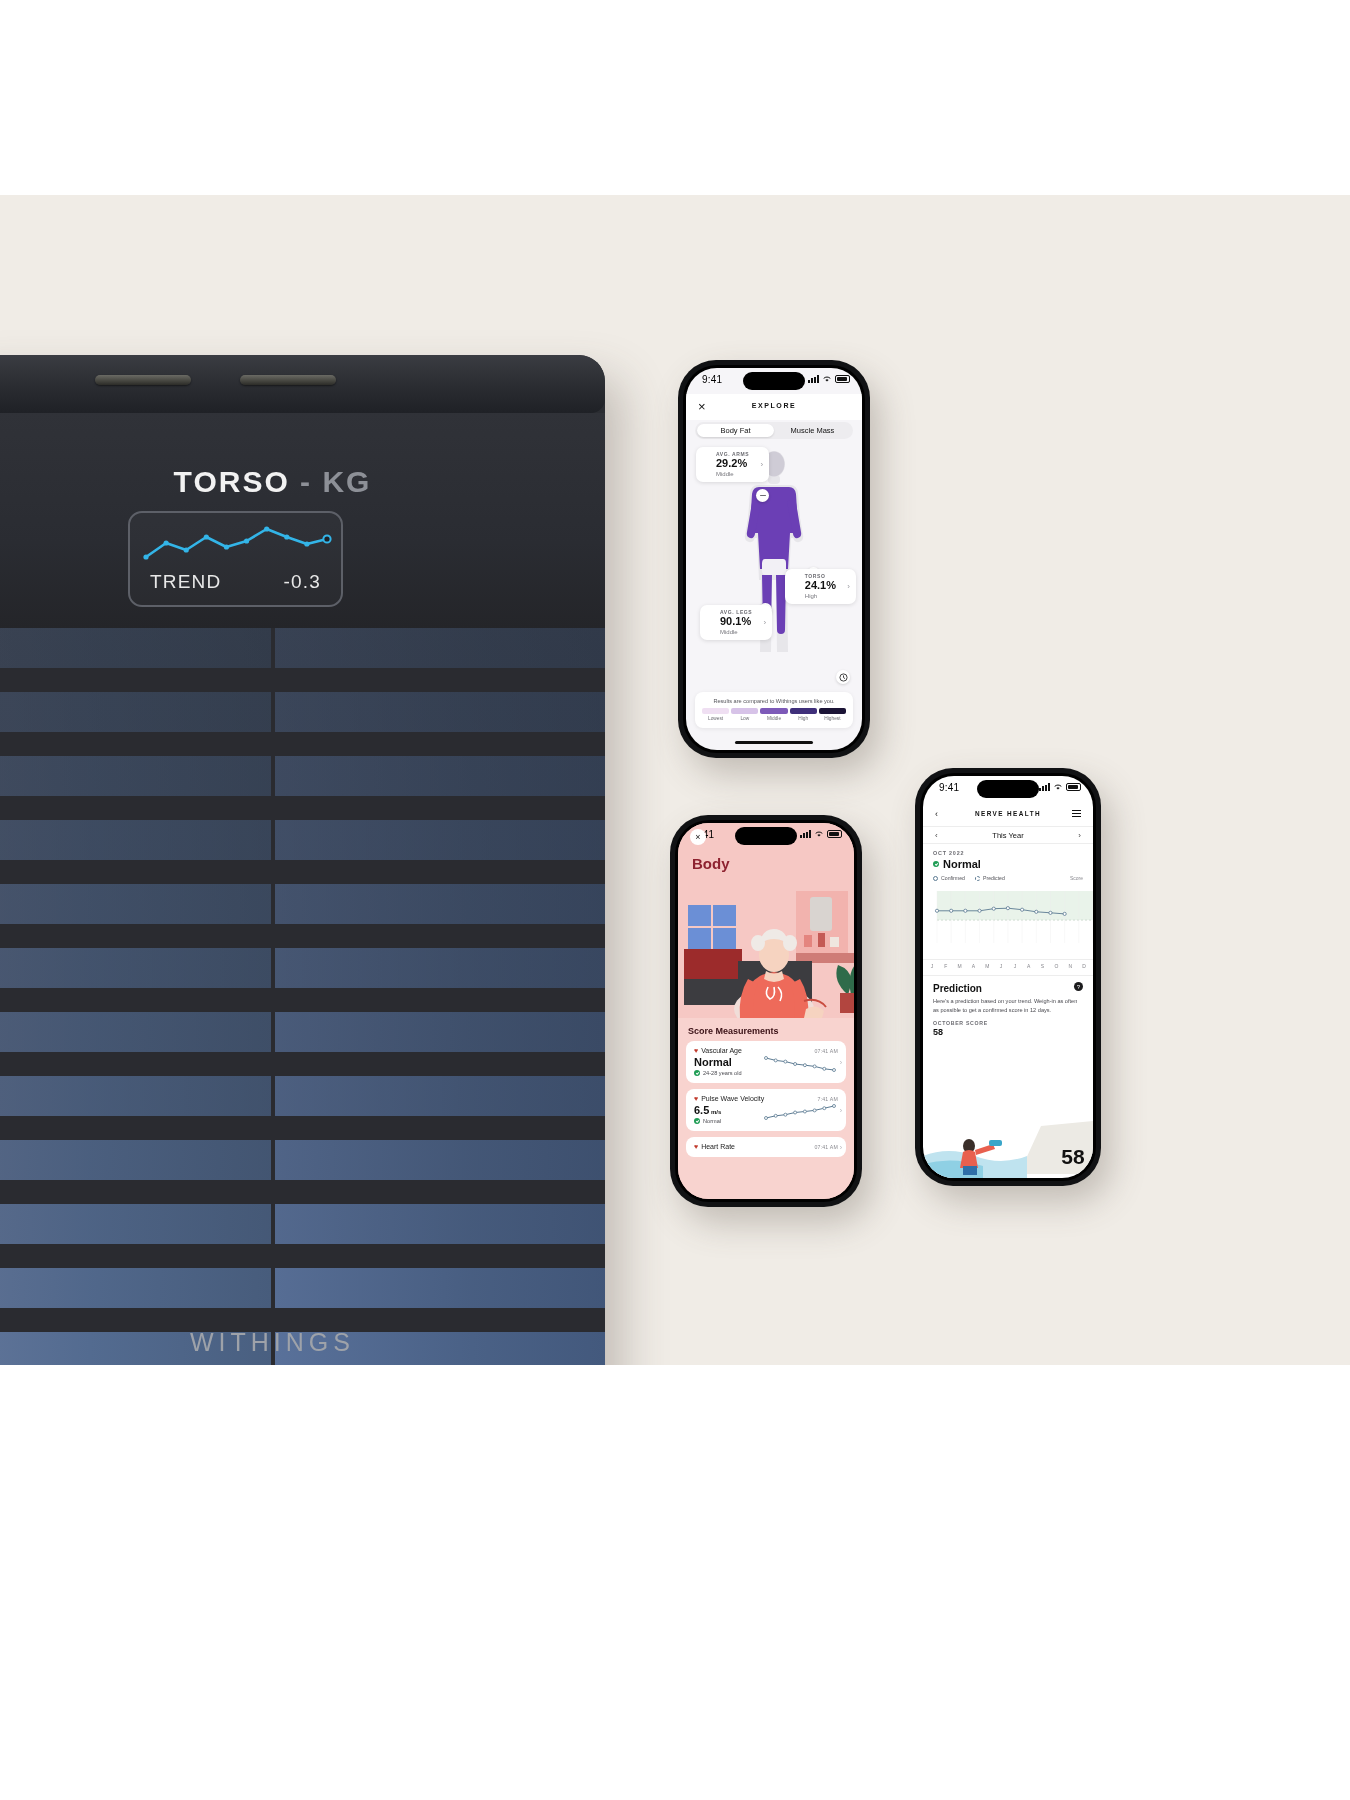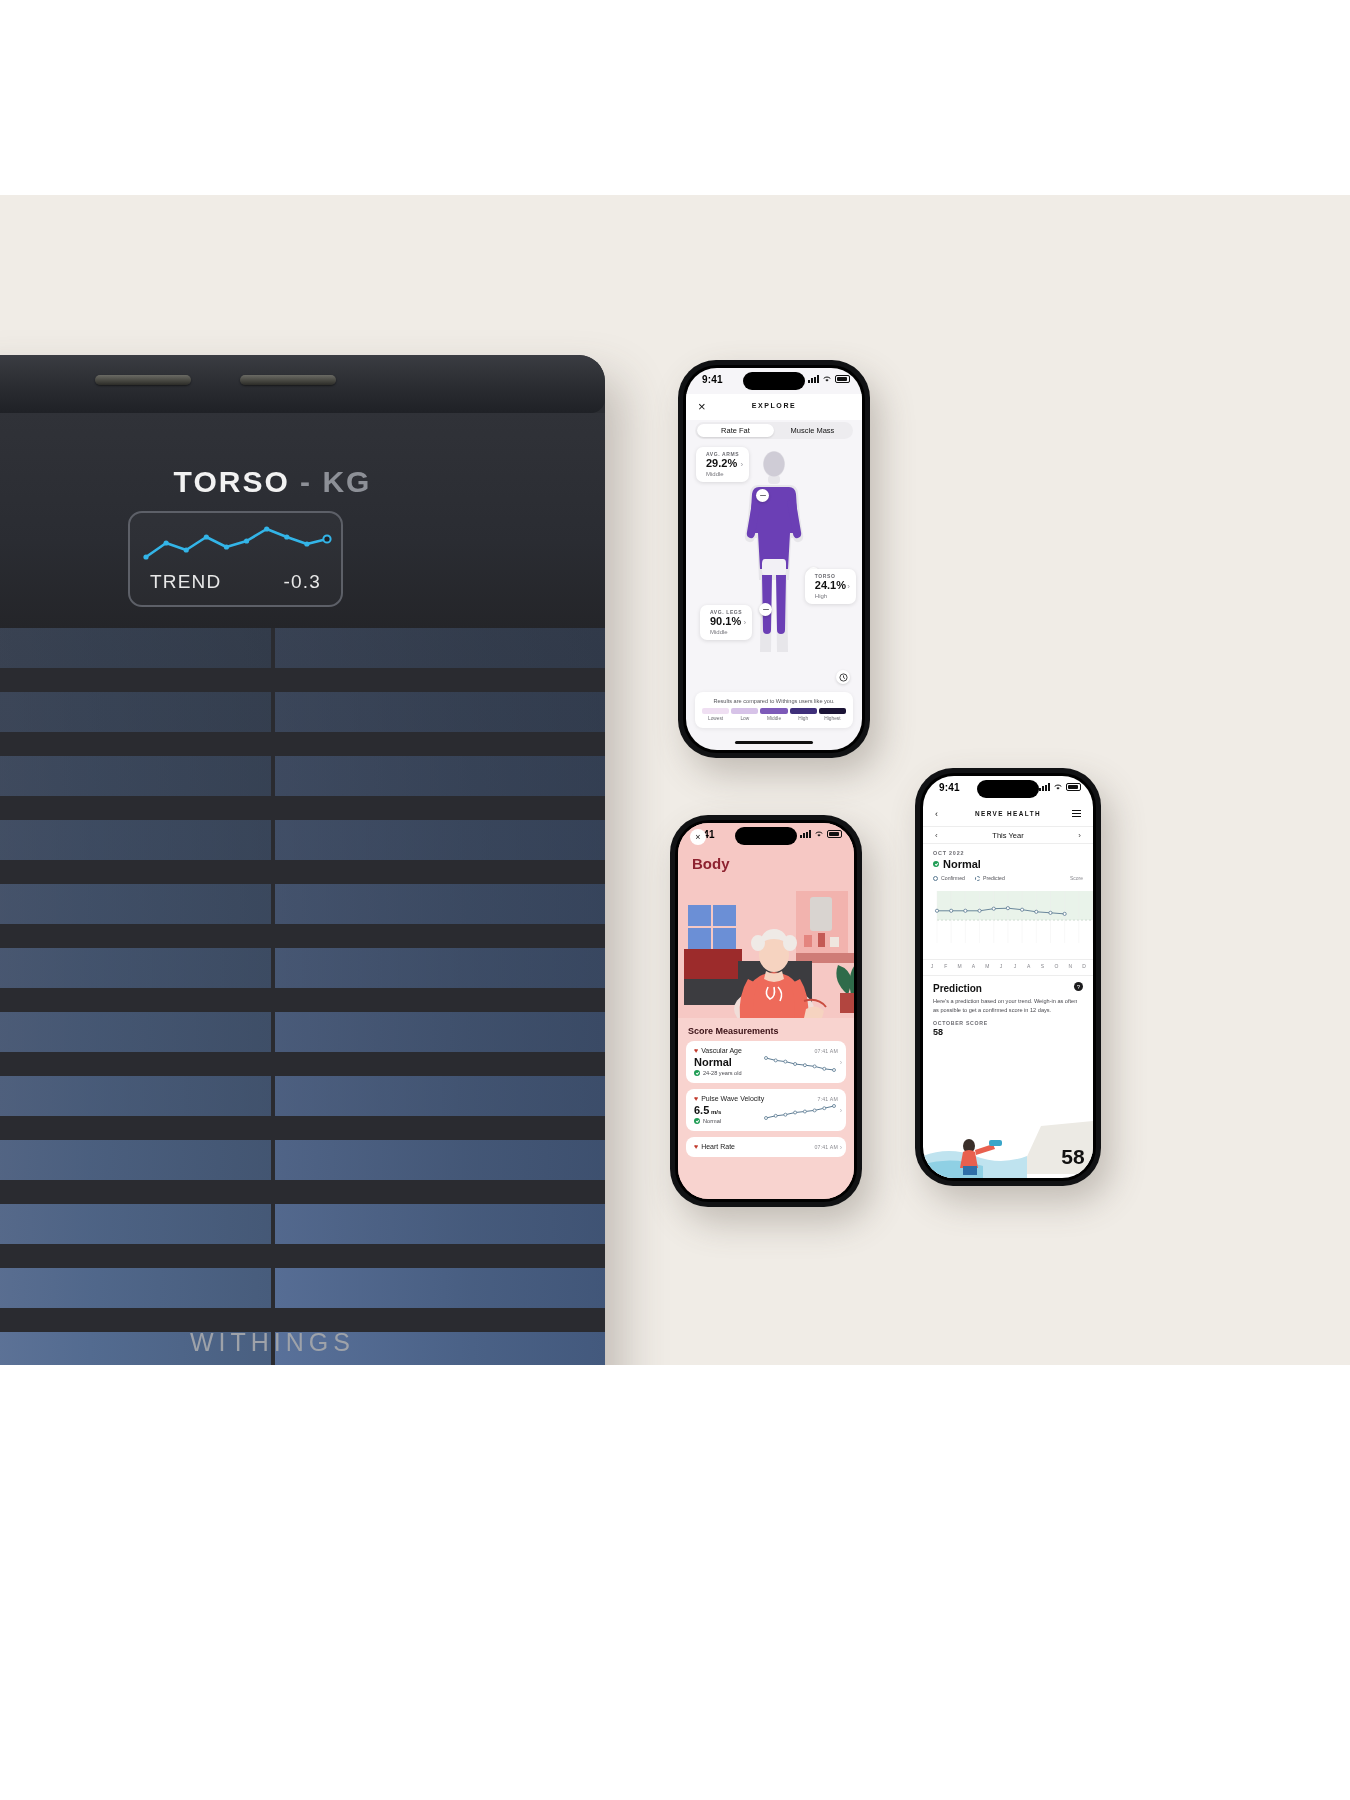--- a/index.html
+++ b/index.html
@@ -112,21 +112,21 @@
     border-radius: 31px;
     overflow: hidden;
     position: relative;
   }
   .statusbar {
     height: 26px; position: relative;
     display: flex; align-items: center;
   }
   .sb-time {
     position: absolute; left: 16px; top: 6px;
-    font-size: 10px; font-weight: 700; letter-spacing: .2px;
+    font-size: 10px; font-weight: 400; letter-spacing: .2px;
   }
   .island {
     position: absolute; left: 50%; transform: translateX(-50%); top: 4px;
     width: 62px; height: 18px; border-radius: 10px; background: #000;
   }
   .sb-right {
     position: absolute; right: 12px; top: 7px;
     display: flex; gap: 3px; align-items: center;
   }
   .bars { display:flex; align-items:flex-end; gap:1px; height: 8px; }
@@ -151,21 +151,21 @@
     font-size: 7.5px; border-radius: 7px; color:#111; }
   .seg.active { background:#fff; box-shadow: 0 1px 2px rgba(0,0,0,.12); font-weight:500; }
   .bodyzone { position: relative; height: 218px; margin-top: 4px; }
   .avatar {
     position:absolute; left: 50%; transform: translateX(-50%); top: 4px;
     width: 74px; height: 212px;
   }
   .chip {
     position: absolute; background:#fff; border-radius: 7px;
     box-shadow: 0 1px 4px rgba(0,0,0,.12);
-    padding: 4px 10px 5px; min-width: 50px;
+    padding: 4px 20px 5px; min-width: 50px;
   }
   .chip .lbl { font-size: 5px; letter-spacing: .6px; color:#6c6c72; font-weight:700; }
   .chip .val { font-size: 11px; font-weight: 700; color:#111; margin-top: 1px; line-height: 1.05; }
   .chip .sub { font-size: 6px; color:#77777d; margin-top: 1px; }
   .chip .arw { position:absolute; right: 6px; top: 50%; transform: translateY(-40%); font-size: 8px; color:#9a9aa0; }
   .chip.arms { left: 10px; top: 4px; }
   .chip.torso { right: 6px; top: 126px; }
   .chip.legs  { left: 14px; top: 162px; }
   .dot-pin {
     position:absolute; width: 13px; height: 13px; border-radius: 50%;
@@ -397,21 +397,21 @@
             <span class="batt"></span>
           </div>
         </div>
 
         <div class="nav1">
           <span class="close">×</span>
           <span class="ttl">EXPLORE</span>
         </div>
 
         <div class="segwrap">
-          <div class="seg active">Rate Fat</div>
+          <div class="seg active">Body Fat</div>
           <div class="seg">Muscle Mass</div>
         </div>
 
         <div class="bodyzone">
           <svg class="avatar" viewBox="0 0 74 212">
             <g fill="#e7e6ea">
               <ellipse cx="37" cy="17" rx="11" ry="13"></ellipse>
               <rect x="31" y="28" width="12" height="9" rx="4"></rect>
               <path d="M21 38 h32 q7 0 8 8 l3 38 q0 6 -6 7 l-4 0 l-2 42 h-30 l-2 -42 l-4 0 q-6 -1 -6 -7 l3 -38 q1 -8 8 -8 z"></path>
               <path d="M15 48 l-7 40 q-1 6 4 7 q5 1 6 -5 l6 -36 z"></path>

